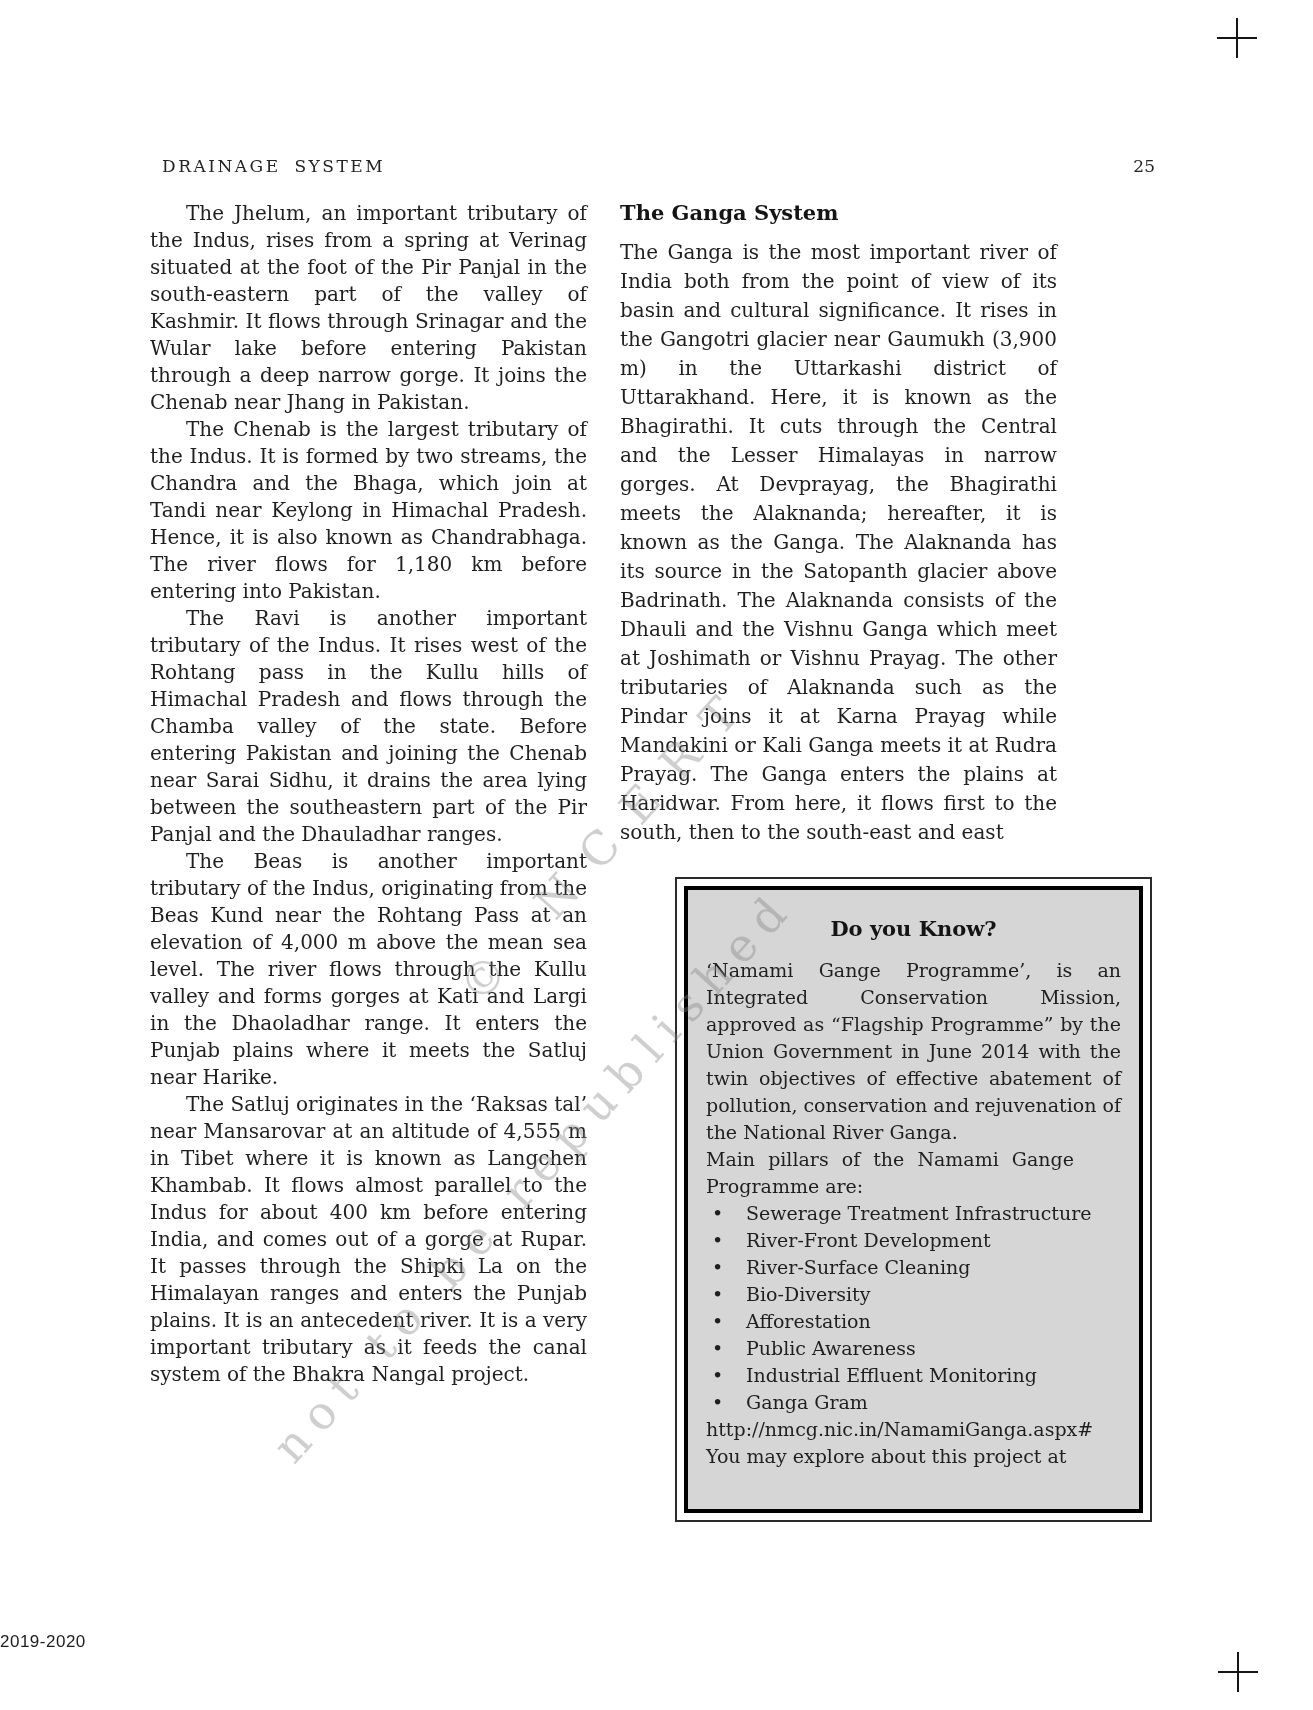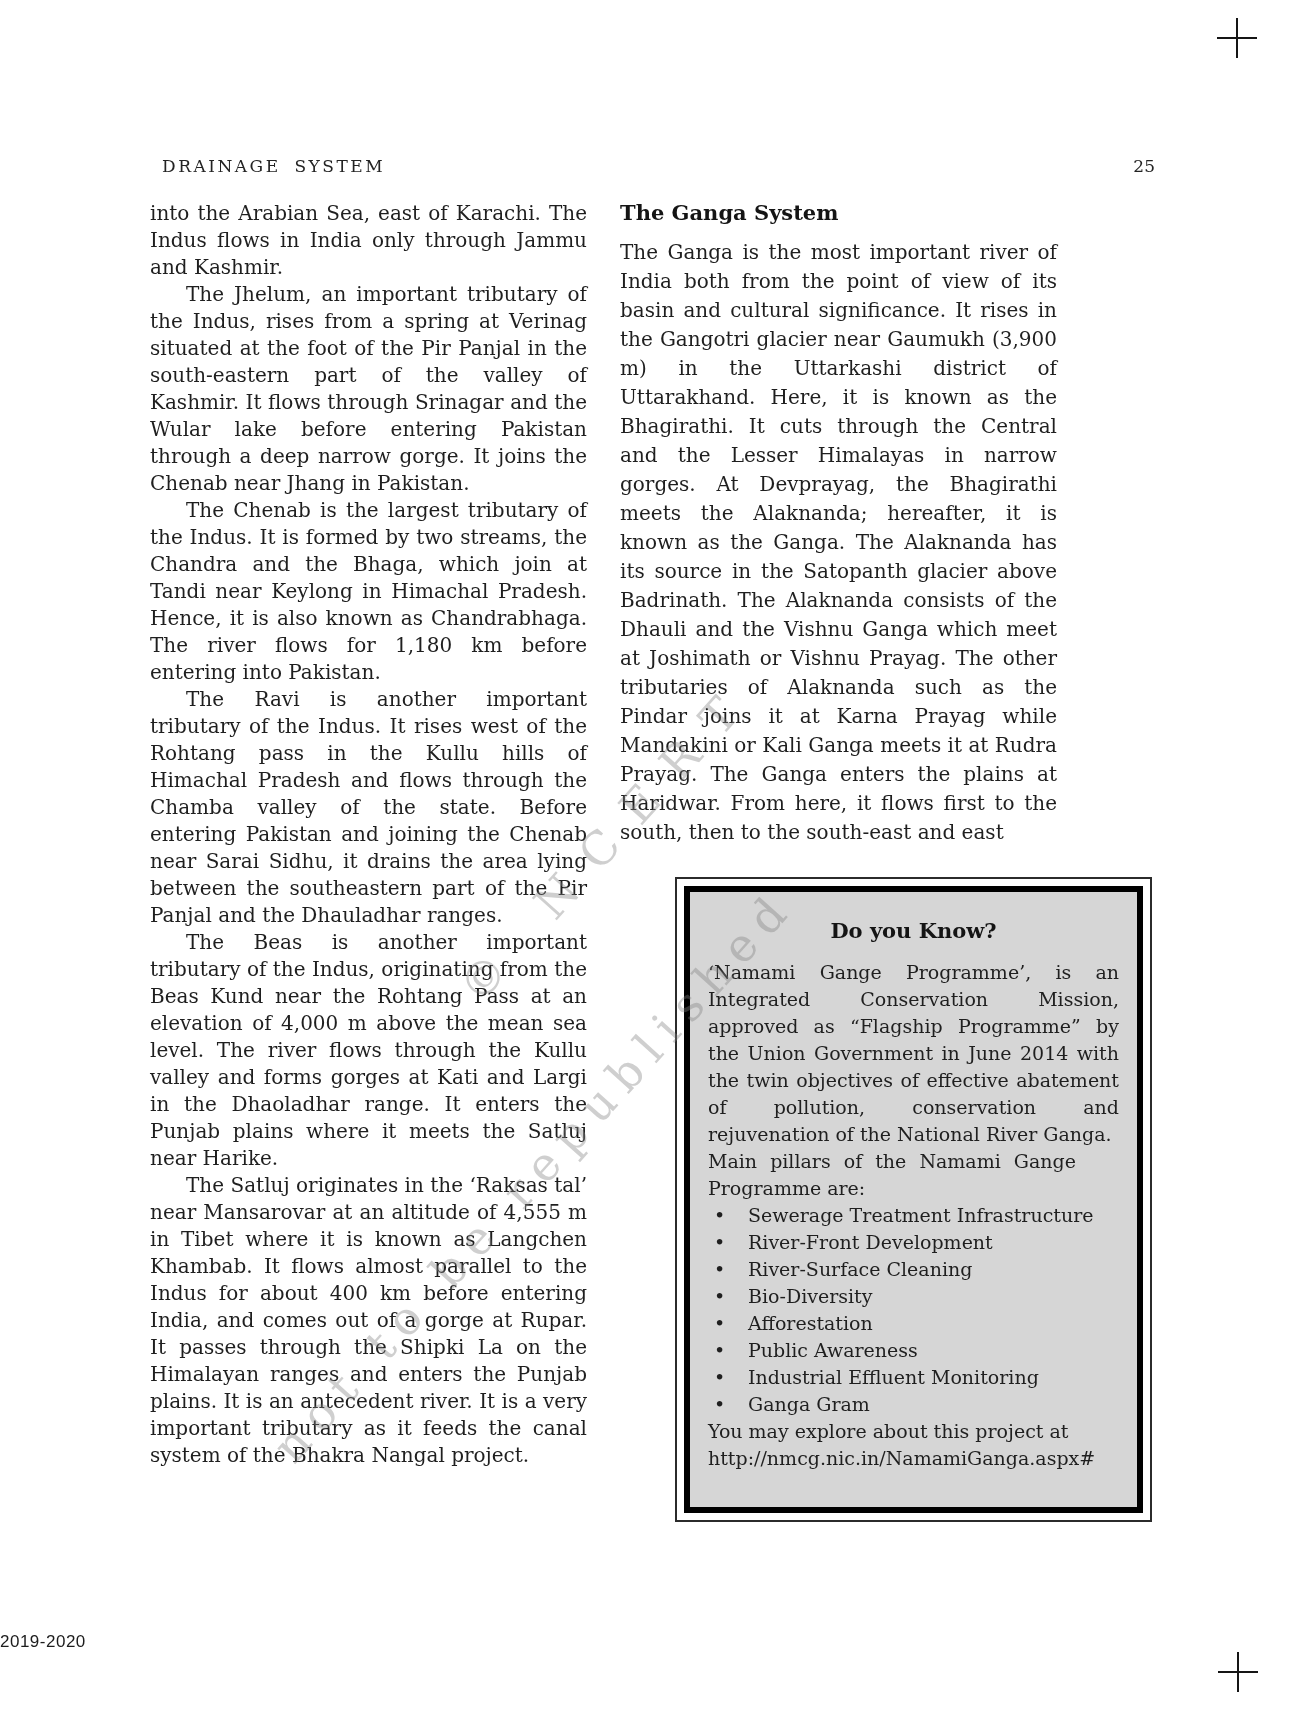--- a/index.html
+++ b/index.html
@@ -49,21 +49,21 @@
     margin:30px 0 0 55px;
     width:477px;height:645px;
     box-sizing:border-box;
     border:2px solid #2b2b2b;
     background:#ffffff;
     padding:7px;
   }
   .know-inner{
     box-sizing:border-box;
     width:100%;min-height:627px;
-    border:6px solid #000000;
+    border:4px solid #000000;
     background:#d6d6d6;
     padding:20px 18px 16px 18px;
   }
   .know-title{
     text-align:center;
     font-size:21px;font-weight:bold;color:#141414;
     margin:6px 0 16px 0;
   }
   .know-inner p{
     margin:0;
@@ -116,21 +116,20 @@
     <span class="h"></span>
     <span class="v"></span>
   </div>
 
   <div class="running-head">
     <span class="rh-title">DRAINAGE SYSTEM</span>
     <span class="rh-page">25</span>
   </div>
 
   <div class="col left">
-    <p class="noindent">into the Arabian Sea, east of Karachi. The Indus flows in India only through Jammu and Kashmir.</p>
     <p>The Jhelum, an important tributary of the Indus, rises from a spring at Verinag situated at the foot of the Pir Panjal in the south-eastern part of the valley of Kashmir. It flows through Srinagar and the Wular lake before entering Pakistan through a deep narrow gorge. It joins the Chenab near Jhang in Pakistan.</p>
     <p>The Chenab is the largest tributary of the Indus. It is formed by two streams, the Chandra and the Bhaga, which join at Tandi near Keylong in Himachal Pradesh. Hence, it is also known as Chandrabhaga. The river flows for 1,180 km before entering into Pakistan.</p>
     <p>The Ravi is another important tributary of the Indus. It rises west of the Rohtang pass in the Kullu hills of Himachal Pradesh and flows through the Chamba valley of the state. Before entering Pakistan and joining the Chenab near Sarai Sidhu, it drains the area lying between the southeastern part of the Pir Panjal and the Dhauladhar ranges.</p>
     <p>The Beas is another important tributary of the Indus, originating from the Beas Kund near the Rohtang Pass at an elevation of 4,000 m above the mean sea level. The river flows through the Kullu valley and forms gorges at Kati and Largi in the Dhaoladhar range. It enters the Punjab plains where it meets the Satluj near Harike.</p>
     <p>The Satluj originates in the ‘Raksas tal’ near Mansarovar at an altitude of 4,555 m in Tibet where it is known as Langchen Khambab. It flows almost parallel to the Indus for about 400 km before entering India, and comes out of a gorge at Rupar. It passes through the Shipki La on the Himalayan ranges and enters the Punjab plains. It is an antecedent river. It is a very important tributary as it feeds the canal system of the Bhakra Nangal project.</p>
   </div>
 
   <div class="col right">
     <h2 class="section-heading">The Ganga System</h2>
     <p class="body noindent">The Ganga is the most important river of India both from the point of view of its basin and cultural significance. It rises in the Gangotri glacier near Gaumukh (3,900 m) in the Uttarkashi district of Uttarakhand. Here, it is known as the Bhagirathi. It cuts through the Central and the Lesser Himalayas in narrow gorges. At Devprayag, the Bhagirathi meets the Alaknanda; hereafter, it is known as the Ganga. The Alaknanda has its source in the Satopanth glacier above Badrinath. The Alaknanda consists of the Dhauli and the Vishnu Ganga which meet at Joshimath or Vishnu Prayag. The other tributaries of Alaknanda such as the Pindar joins it at Karna Prayag while Mandakini or Kali Ganga meets it at Rudra Prayag. The Ganga enters the plains at Haridwar. From here, it flows first to the south, then to the south-east and east</p>
@@ -168,22 +167,22 @@
         </div>
         <div class="bullet-row">
           <span class="dot">•</span>
           <span>Industrial Effluent Monitoring</span>
         </div>
         <div class="bullet-row">
           <span class="dot">•</span>
           <span>Ganga Gram</span>
         </div>
 
+        <p class="know-outro">http://nmcg.nic.in/NamamiGanga.aspx#</p>
         <p class="know-outro">You may explore about this project at</p>
-        <p class="know-outro">http://nmcg.nic.in/NamamiGanga.aspx#</p>
       </div>
     </div>
   </div>
 
   <div class="watermark wm1">© NCERT</div>
   <div class="watermark wm2">not to be republished</div>
 
   <div class="footer">2019-2020</div>
 
 </div>

